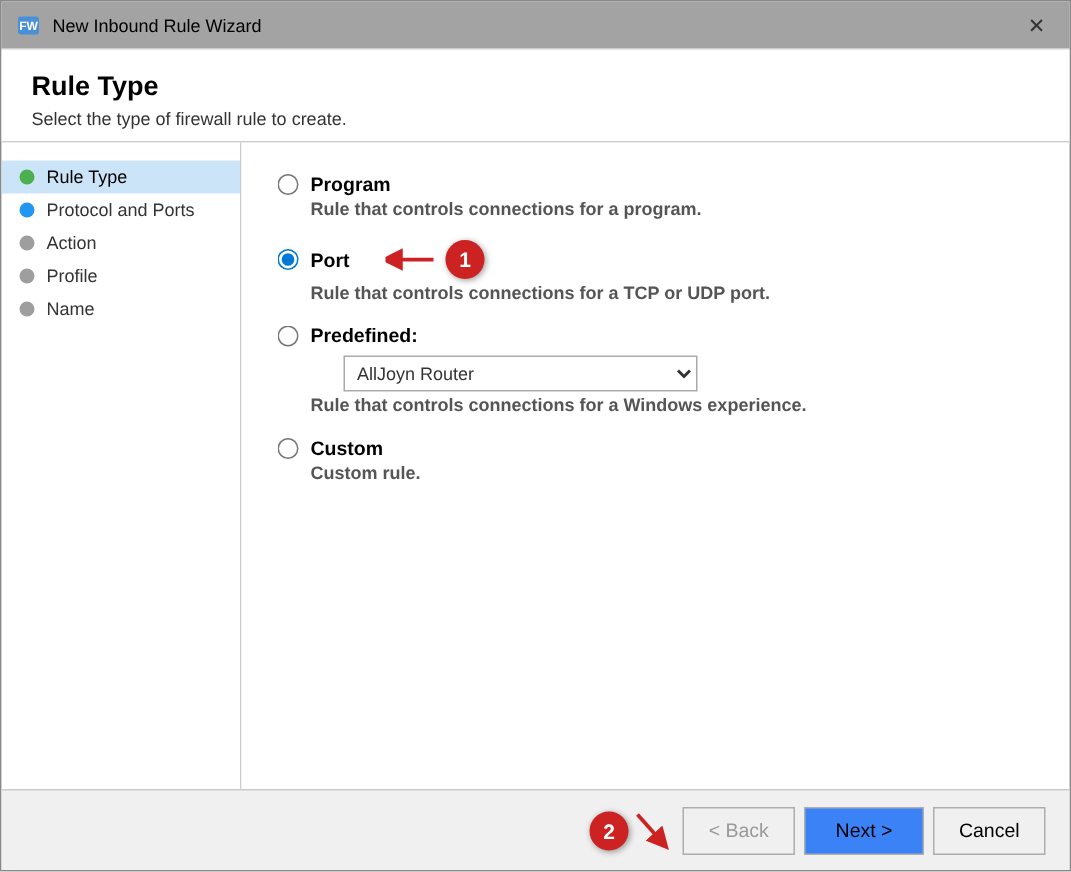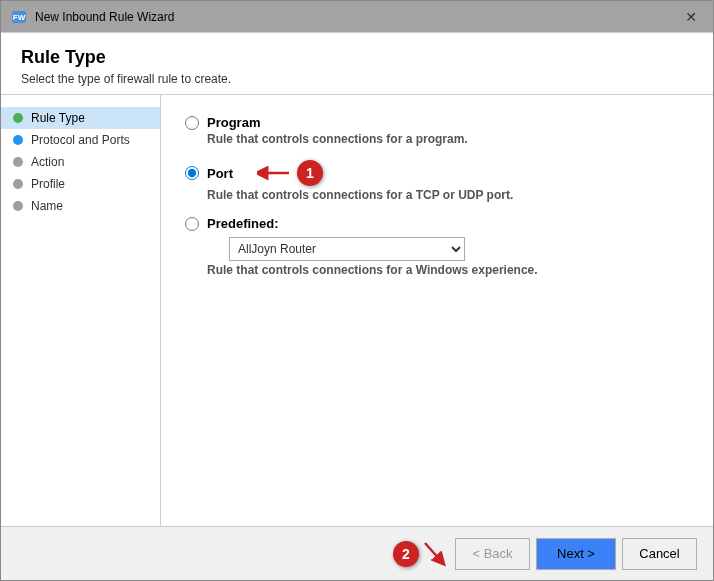--- a/index.html
+++ b/index.html
@@ -291,20 +291,27 @@
             <label class="radio-label" for="r-predefined">Predefined:</label>
           </div>
           <div style="margin-left:22px; margin-top:4px;">
             <select class="predefined-select">
               <option>AllJoyn Router</option>
             </select>
           </div>
           <div class="radio-desc">Rule that controls connections for a Windows experience.</div>
         </div>
 
+        <div class="radio-option">
+          <div class="radio-label-row">
+            <input type="radio" name="rule_type" class="radio-input" id="r-custom" style="">
+            <label class="radio-label" for="r-custom">Custom</label>
+          </div>
+          <div class="radio-desc">Custom rule.</div>
+        </div>
 
       </div>
     </div>
   </div>
 
   <div class="bottom-bar">
 
     <div style="display:flex; flex-direction:column; align-items:center; position:relative;">
       <div style="display:flex; align-items:flex-end; gap:2px; margin-bottom:2px;">
         <div class="annotation-badge">2</div>

